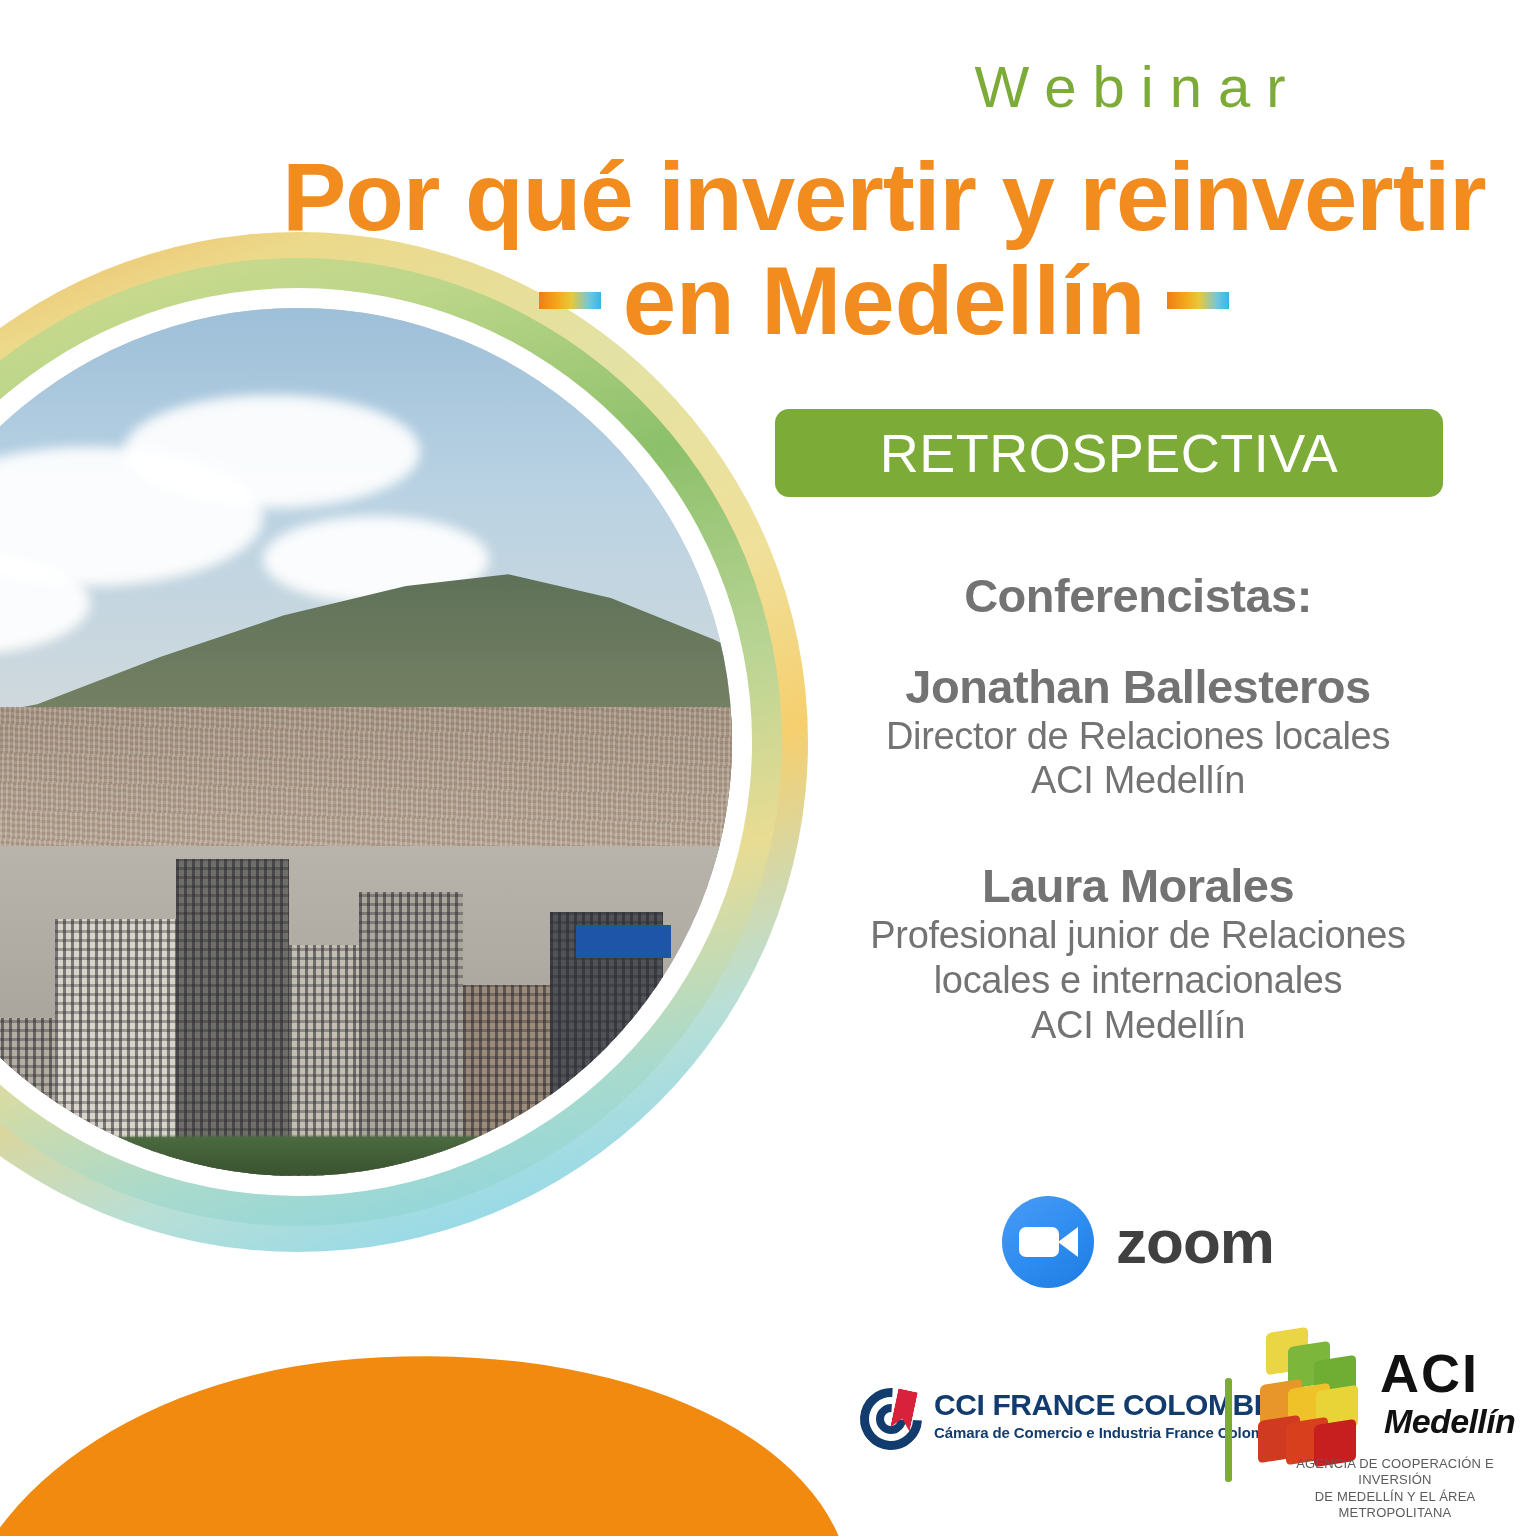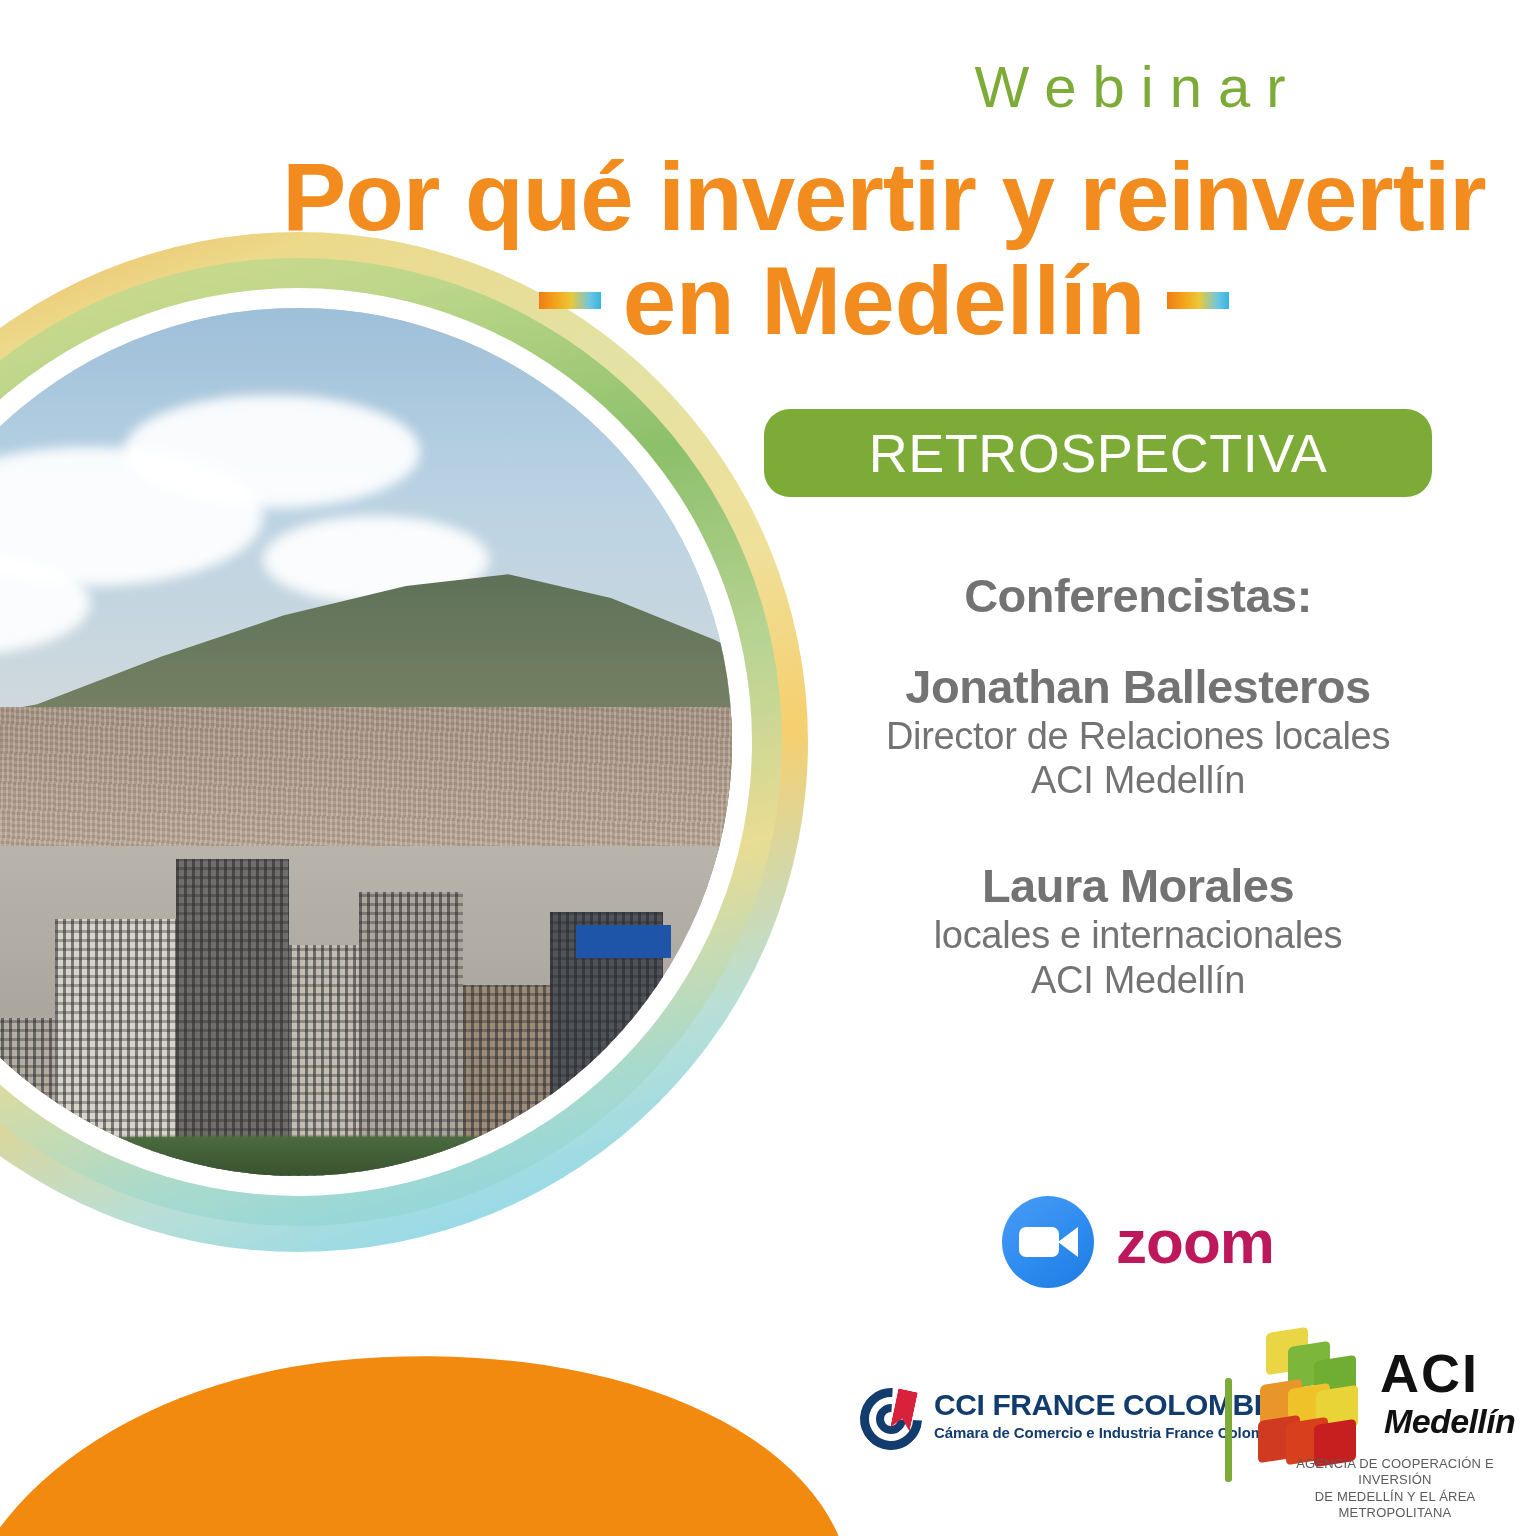--- a/index.html
+++ b/index.html
@@ -195,24 +195,24 @@
   }
   .dash {
     display:inline-block;
     width:62px; height:17px;
     background:linear-gradient(90deg,#f07d14 0%,#f3a81c 30%,#e9c83a 52%,#6ec6e2 82%,#35b6e0 100%);
     flex:0 0 auto;
   }
 
   .retro-banner {
     position:absolute;
-    left:24px; top:409px;
+    left:35px; top:409px;
     width:668px; height:88px;
     background:#7cab38;
-    border-radius:26px;
+    border-radius:14px;
     display:flex;
     align-items:center;
     justify-content:center;
   }
   .retro-banner span {
     color:#ffffff;
     font-size:54px;
     font-weight:400;
     letter-spacing:.5px;
   }
@@ -240,21 +240,21 @@
     background:#ffffff; border-radius:7px;
   }
   .zoom-mark .cam-lens {
     position:absolute; left:56px; top:31px;
     width:0; height:0;
     border-top:15px solid transparent;
     border-bottom:15px solid transparent;
     border-right:20px solid #ffffff;
   }
   .zoom-word {
-    font-size:62px; font-weight:700; color:#be185d;
+    font-size:62px; font-weight:700; color:#404040;
     letter-spacing:-1px; line-height:1;
   }
 
   
   .footer-logos {
     position:absolute;
     left:840px; top:1326px;
     width:696px; height:190px;
   }
 
@@ -396,20 +396,21 @@
       <div class="speakers-label">Conferencistas:</div>
 
       <div class="speaker">
         <div class="speaker-name">Jonathan Ballesteros</div>
         <div class="speaker-role">Director de Relaciones locales</div>
         <div class="speaker-role">ACI Medellín</div>
       </div>
 
       <div class="speaker">
         <div class="speaker-name">Laura Morales</div>
+        <div class="speaker-role">Profesional junior de Relaciones</div>
         <div class="speaker-role">locales e internacionales</div>
         <div class="speaker-role">ACI Medellín</div>
       </div>
     </div>
 
     <div class="zoom-logo">
       <span class="zoom-mark">
         <span class="cam-body"></span>
         <span class="cam-lens"></span>
       </span>

